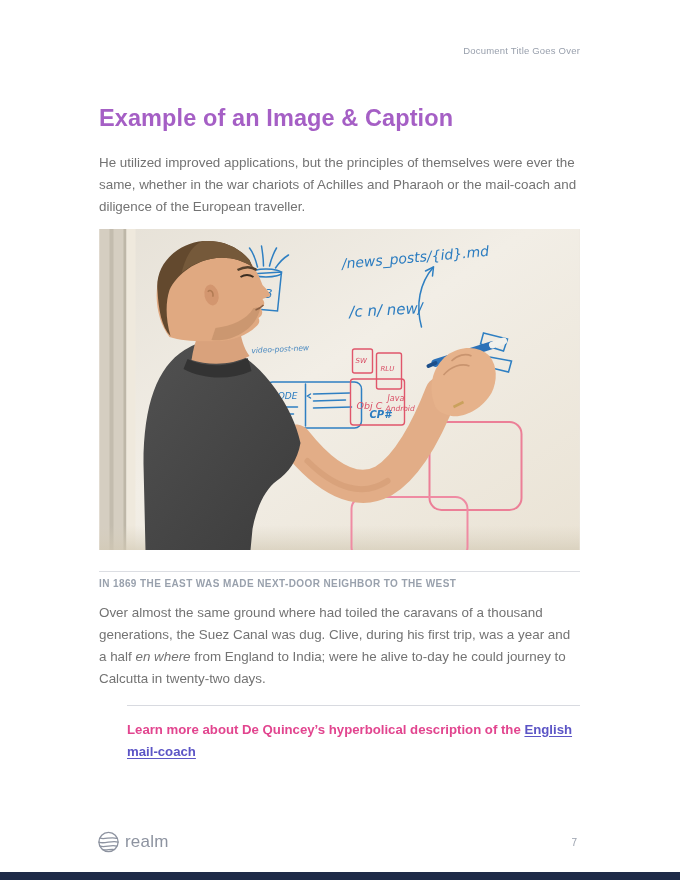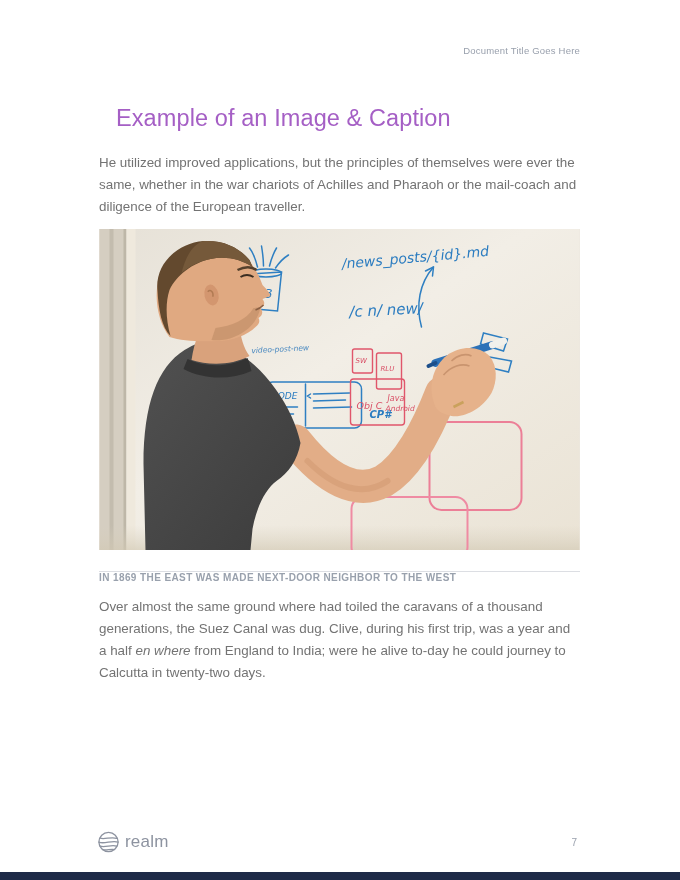--- a/index.html
+++ b/index.html
@@ -12,36 +12,37 @@
   .header {
     padding: 40px 100px 0 99px;
     text-align: right;
   }
   .doc-title {
     font-size: 9.5px; color: #99a0ad; letter-spacing: 0.2px;
   }
   .content { padding: 0 100px 0 99px; }
   h1.page-title {
     margin-top: 47px;
-    font-size: 23.5px; font-weight: 400; color: #a55fc5; letter-spacing: 0.1px; margin-left: 17px;
+    font-size: 23.5px; font-weight: 700; color: #a55fc5; letter-spacing: 0.1px;
   }
   p.body-text {
     margin-top: 20px;
     font-size: 13.4px; line-height: 21.8px; color: #737373;
   }
   figure { margin: 0; }
   .photo {
     margin-top: 12px; width: 481px; height: 321px; overflow: hidden;
     background: #ece7df;
   }
   .photo svg { display: block; }
   .caption-divider {
     margin-top: 21px; width: 481px; height: 1px; background: #dcdee3;
   }
   figcaption.image-caption {
+    margin-top: 6px;
     font-size: 10px; font-weight: bold; letter-spacing: 0.4px;
     color: #99a1ad; text-transform: uppercase;
   }
   p.body-text.second { margin-top: 13px; }
   .callout {
     margin: 15px 0 0 28px; width: 453px;
     border-top: 1px solid #d8dae0;
     padding-top: 13px;
   }
   .callout p {
@@ -65,21 +66,21 @@
   .bottom-bar {
     position: absolute; left: 0; bottom: 0; width: 680px; height: 8px;
     background: #1e2a47;
   }
   .wb-text { font-family: "DejaVu Sans", sans-serif; font-style: italic; }
 </style>
 </head>
 <body>
 
 <div class="header">
-  <span class="doc-title">Document Title Goes Here</span>
+  <span class="doc-title">Document Title Goes Over</span>
 </div>
 
 <main class="content">
   <h1 class="page-title">Example of an Image &amp; Caption</h1>
 
   <p class="body-text">He utilized improved applications, but the principles of themselves were ever the same, whether in the war chariots of Achilles and Pharaoh or the mail-coach and diligence of the European traveller.</p>
 
   <figure>
     <div class="photo">
 
@@ -192,20 +193,23 @@
           <path d="M88,130 C105,138 127,139 148,129 C150,134 151,138 152,142 C129,152 103,150 84,140 Z" fill="#333333"></path>
         </g>
       </svg>
     </div>
     <div class="caption-divider"></div>
     <figcaption class="image-caption">IN 1869 THE EAST WAS MADE NEXT-DOOR NEIGHBOR TO THE WEST</figcaption>
   </figure>
 
   <p class="body-text second"><span>Over almost the same ground where had toiled the caravans of a thousand generations, the Suez Canal was dug. Clive, during his first trip, was a year and a half </span><em>en where</em><span> from England to India; were he alive to-day he could journey to Calcutta in twenty-two days.</span></p>
 
+  <aside class="callout">
+    <p><span>Learn more about De Quincey’s hyperbolical description of the </span><a href="#">English mail-coach</a></p>
+  </aside>
 </main>
 
 <footer class="page-footer">
   <div class="brand">
     <svg width="23" height="24" viewBox="0 0 23 24">
       <g stroke="#8d93a0" stroke-width="1.3" fill="none" stroke-linecap="round">
         <circle cx="11.5" cy="12" r="9.6"></circle>
         <path d="M3.2,8.2 C7.5,9.8 14.5,6.4 19.6,8.4"></path>
         <path d="M2,12.2 C7,14.4 15.5,10 21,12.2"></path>
         <path d="M3.2,16.2 C8,18 14.8,14.2 19.6,16.2"></path>

